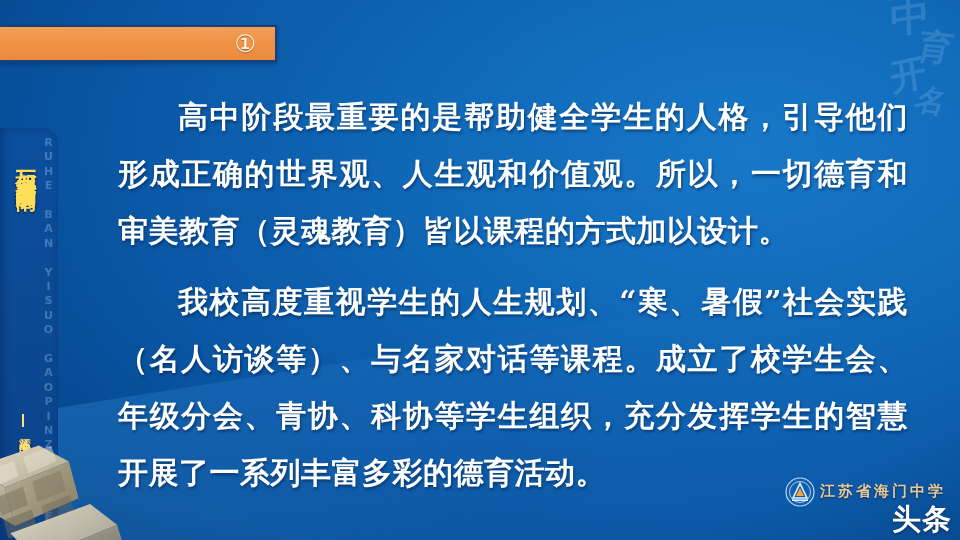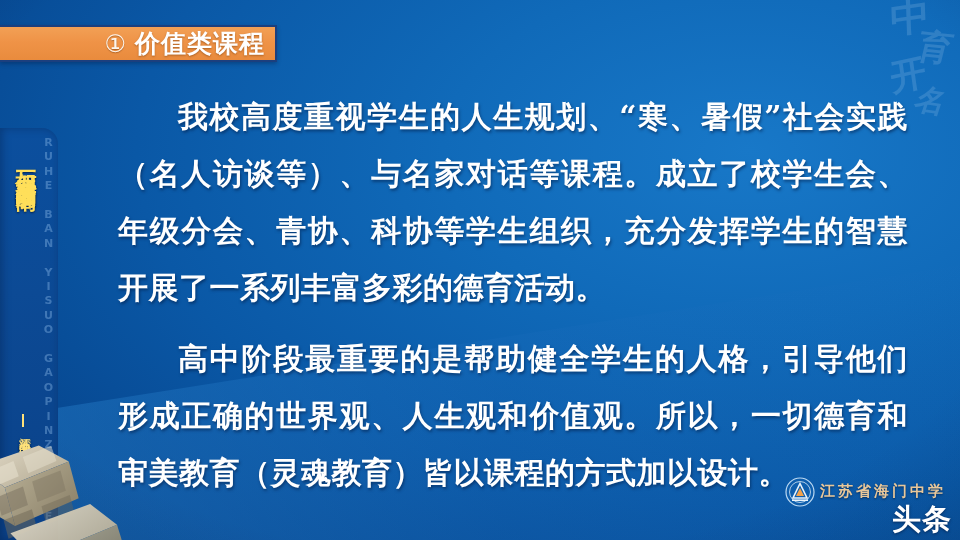--- a/index.html
+++ b/index.html
@@ -231,26 +231,25 @@
       <polygon points="62,62 92,57 93,76 63,81" fill="#6f6756" opacity=".4"></polygon>
       <polygon points="14,18 44,12 46,28 16,34" fill="#e6dfcd" opacity=".6"></polygon>
       <polygon points="54,10 84,5 86,21 56,27" fill="#e6dfcd" opacity=".5"></polygon>
       <polygon points="26,82 110,70 132,96 44,112" fill="url(#stoneA)" opacity=".95"></polygon>
       <polygon points="44,112 132,96 134,118 46,130" fill="url(#stoneB)" opacity=".9"></polygon>
     </g>
   </svg>
 
   <div class="title-banner">
     <span class="title-num">①</span>
-    <span class="title-text">价值类课程</span>
   </div>
 
   <div class="body-copy">
+    <p class="para">高中阶段最重要的是帮助健全学生的人格，引导他们形成正确的世界观、人生观和价值观。所以，一切德育和审美教育（灵魂教育）皆以课程的方式加以设计。</p>
     <p class="para">我校高度重视学生的人生规划、“寒、暑假”社会实践（名人访谈等）、与名家对话等课程。成立了校学生会、年级分会、青协、科协等学生组织，充分发挥学生的智慧开展了一系列丰富多彩的德育活动。</p>
-    <p class="para">高中阶段最重要的是帮助健全学生的人格，引导他们形成正确的世界观、人生观和价值观。所以，一切德育和审美教育（灵魂教育）皆以课程的方式加以设计。</p>
   </div>
 
   <div class="wm">
     <div class="wm-top">
       <svg width="30" height="30" viewBox="0 0 30 30">
         <circle cx="15" cy="15" r="14" fill="#0e5fae" stroke="#bcd9f2" stroke-width="1.2"></circle>
         <circle cx="15" cy="15" r="10.5" fill="none" stroke="#d8eaf8" stroke-width="0.8"></circle>
         <polygon points="15,6.5 22,21 8,21" fill="none" stroke="#e9f3fb" stroke-width="1.6"></polygon>
         <polygon points="15,11 19,19 11,19" fill="#f3a24a"></polygon>
         <rect x="7" y="22.4" width="16" height="1.6" fill="#e9f3fb"></rect>

